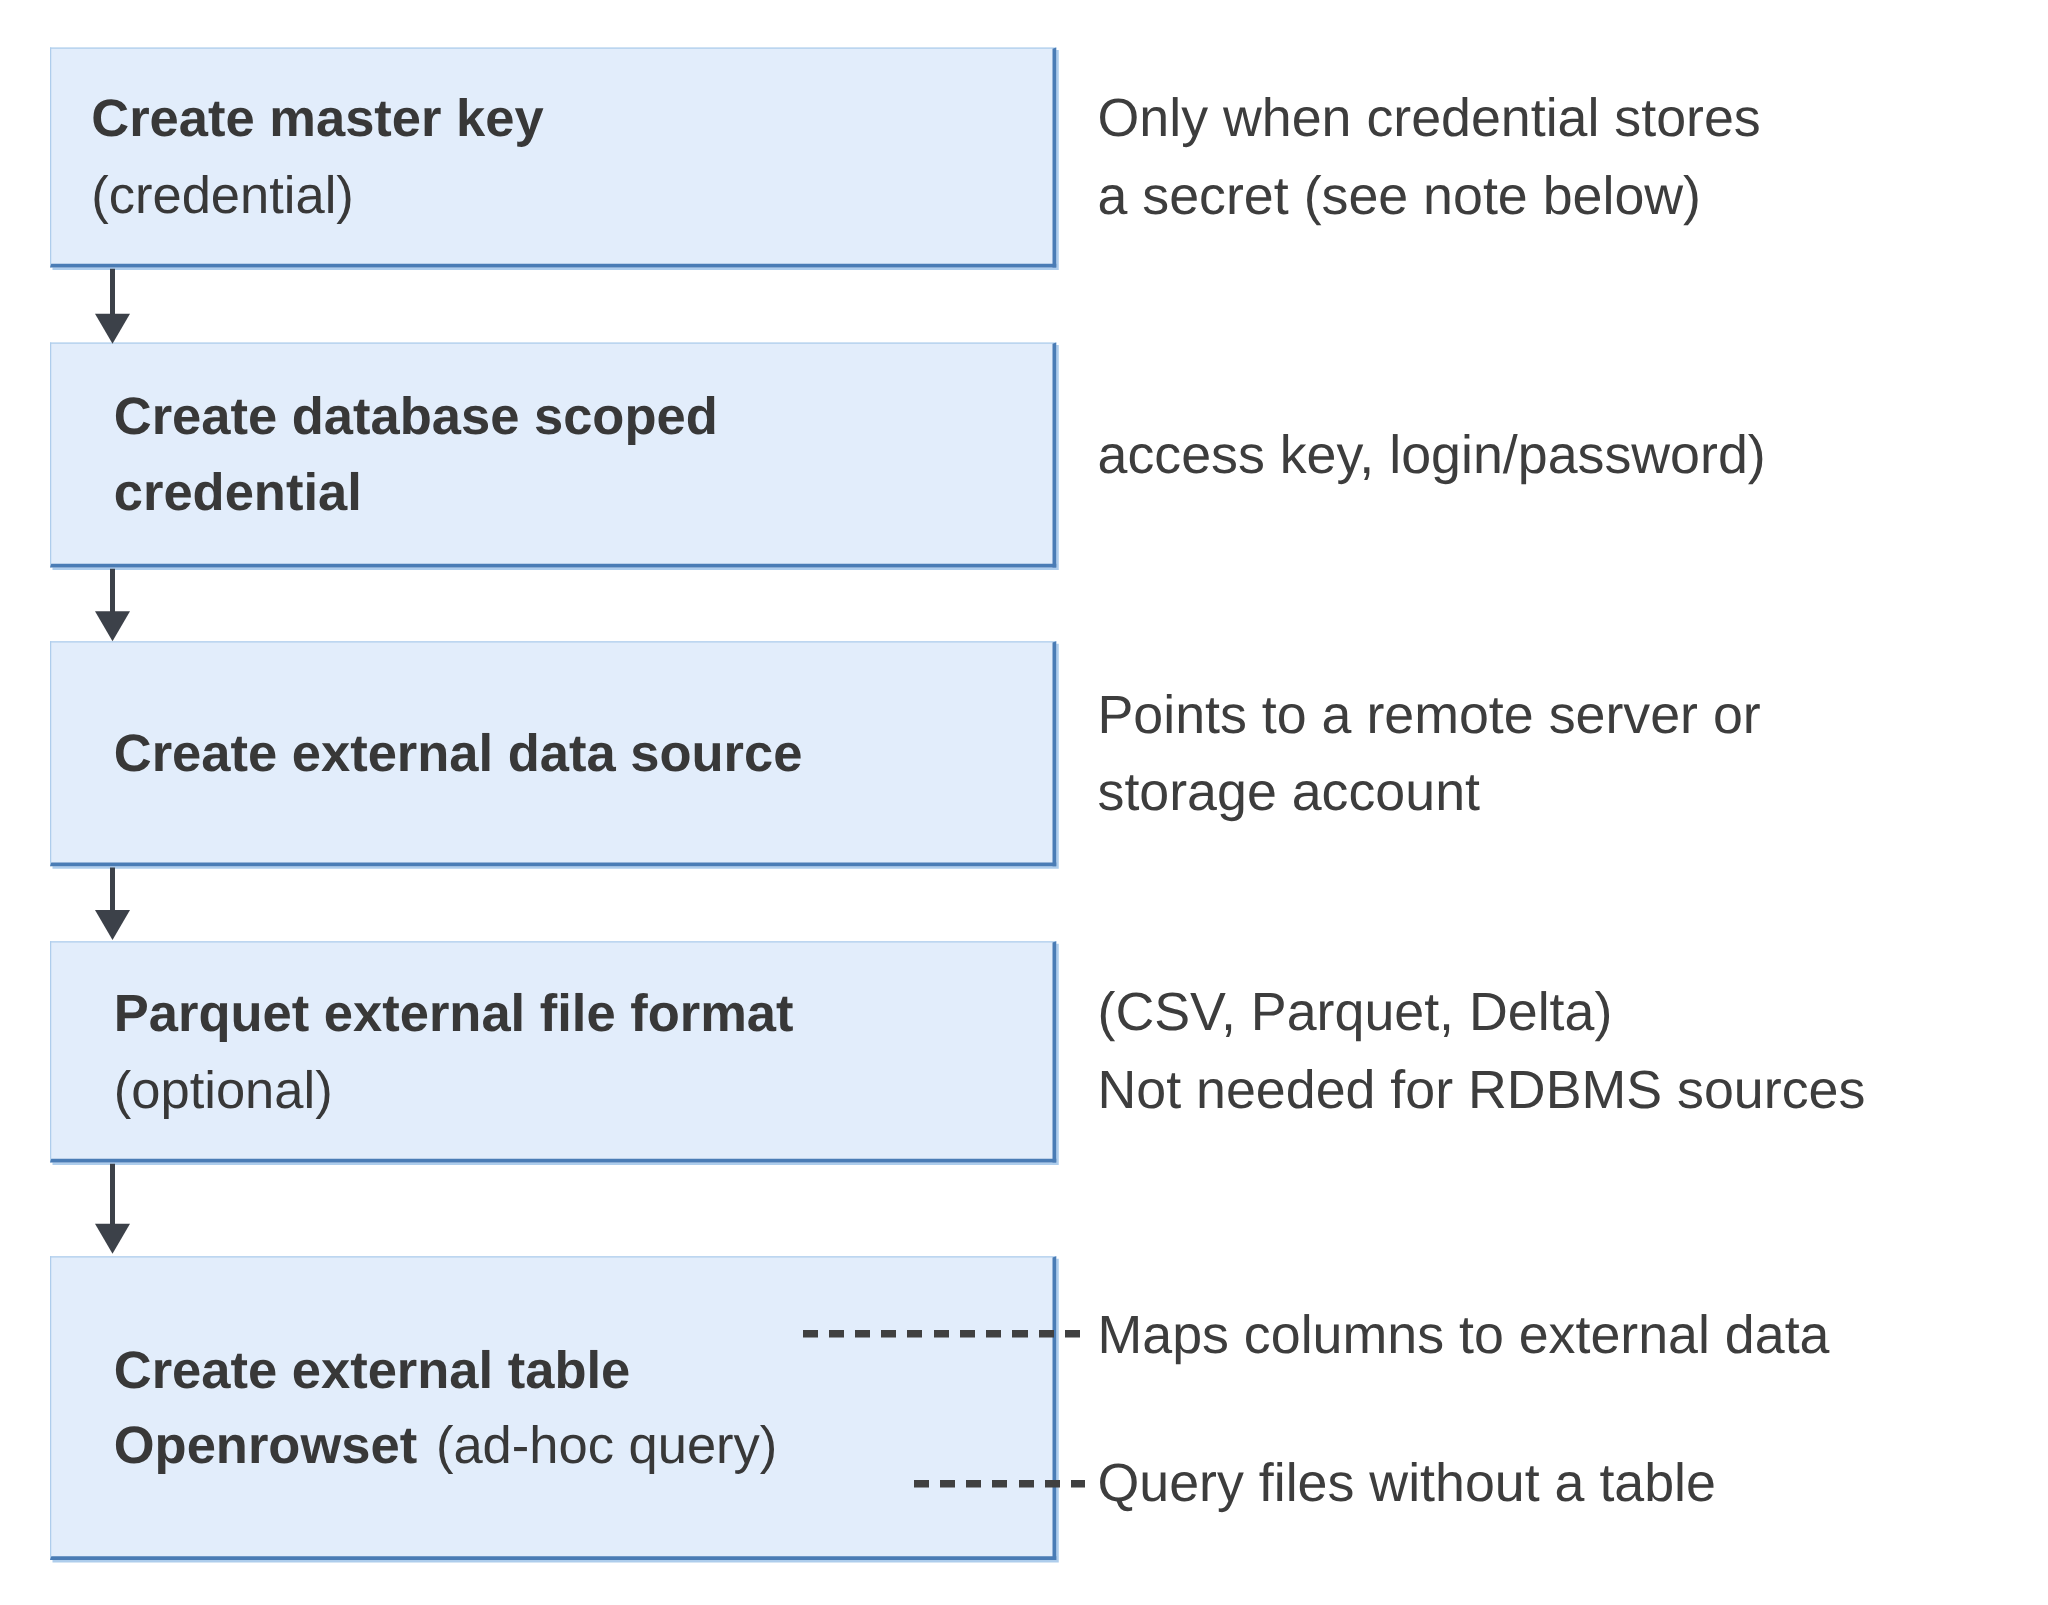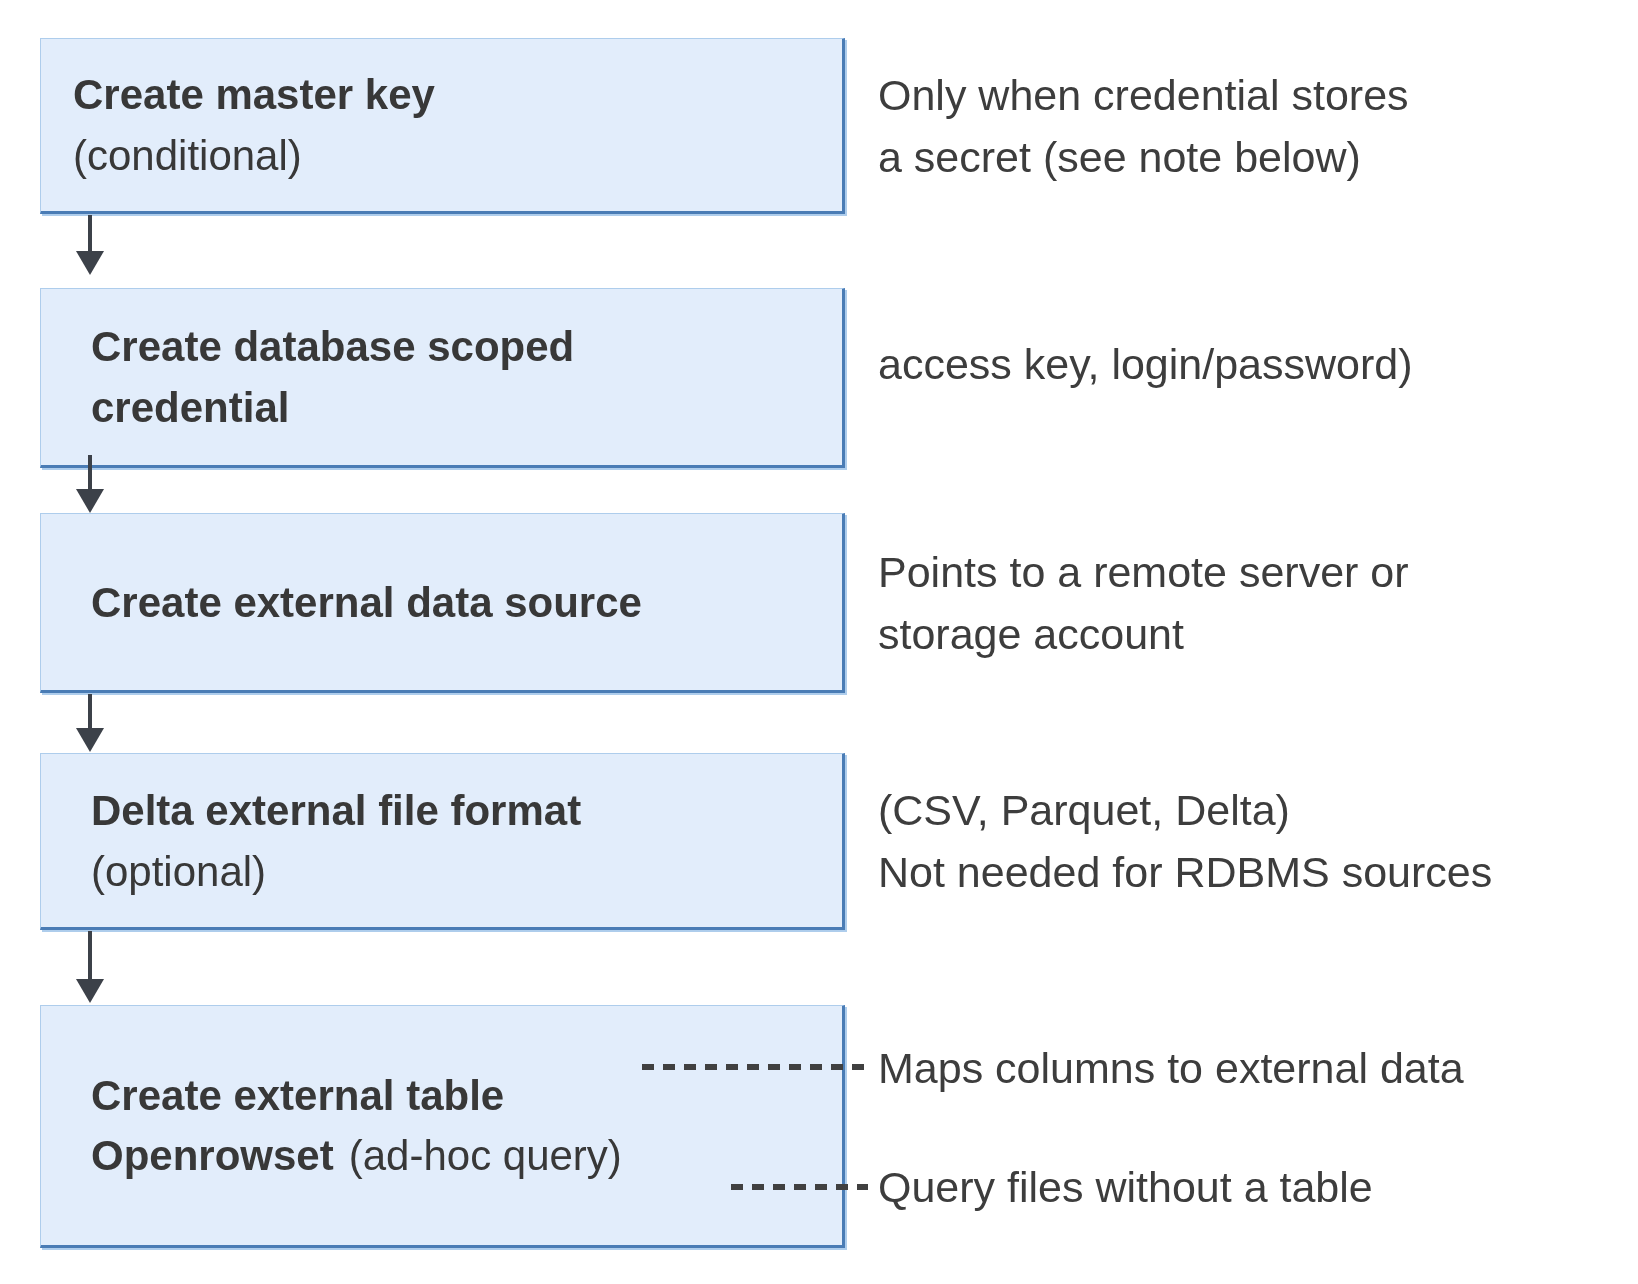--- a/index.html
+++ b/index.html
@@ -81,21 +81,21 @@
   .dash-line {
     position: absolute;
     height: 6px;
     background: repeating-linear-gradient(90deg,
       var(--dash-color) 0 12px, transparent 12px 21px);
     z-index: 5;
   }
 
   
   .box1 { top: 38px;   height: 176px; padding-left: 32px; }
-  .box2 { top: 288px;  height: 180px; }
+  .box2 { top: 274px;  height: 180px; }
   .box3 { top: 513px;  height: 180px; }
   .box4 { top: 753px;  height: 177px; }
   .box5 { top: 1005px; height: 243px; }
 
   .note1 { top: 38px;   height: 176px; }
   .note2 { top: 274px;  height: 180px; }
   .note3 { top: 513px;  height: 180px; }
   .note4 { top: 748px;  height: 186px; }
   .note5 { top: 1036px; height: 64px; }
   .note6 { top: 1155px; height: 64px; }
@@ -112,34 +112,34 @@
   .dash1 { left: 642px; top: 1064px; width: 226px; }
   .dash2 { left: 731px; top: 1184px; width: 137px; }
 </style>
 </head>
 <body>
 
 <div class="canvas">
 
   <div class="box box1">
     <div class="line t-bold">Create master key</div>
-    <div class="line t-reg">(conditional)</div>
+    <div class="line t-reg">(credential)</div>
   </div>
 
   <div class="box box2">
     <div class="line t-bold">Create database scoped</div>
     <div class="line t-bold">credential</div>
   </div>
 
   <div class="box box3">
     <div class="line t-bold">Create external data source</div>
   </div>
 
   <div class="box box4">
-    <div class="line t-bold">Delta external file format</div>
+    <div class="line t-bold">Parquet external file format</div>
     <div class="line t-reg">(optional)</div>
   </div>
 
   <div class="box box5">
     <div class="line t-bold">Create external table</div>
     <div class="line"><span class="t-bold">Openrowset</span><span class="t-reg t-reg-inline">(ad-hoc query)</span></div>
   </div>
 
   <div class="arrow-line aline1"></div>
   <div class="arrow-head ahead1"></div>

